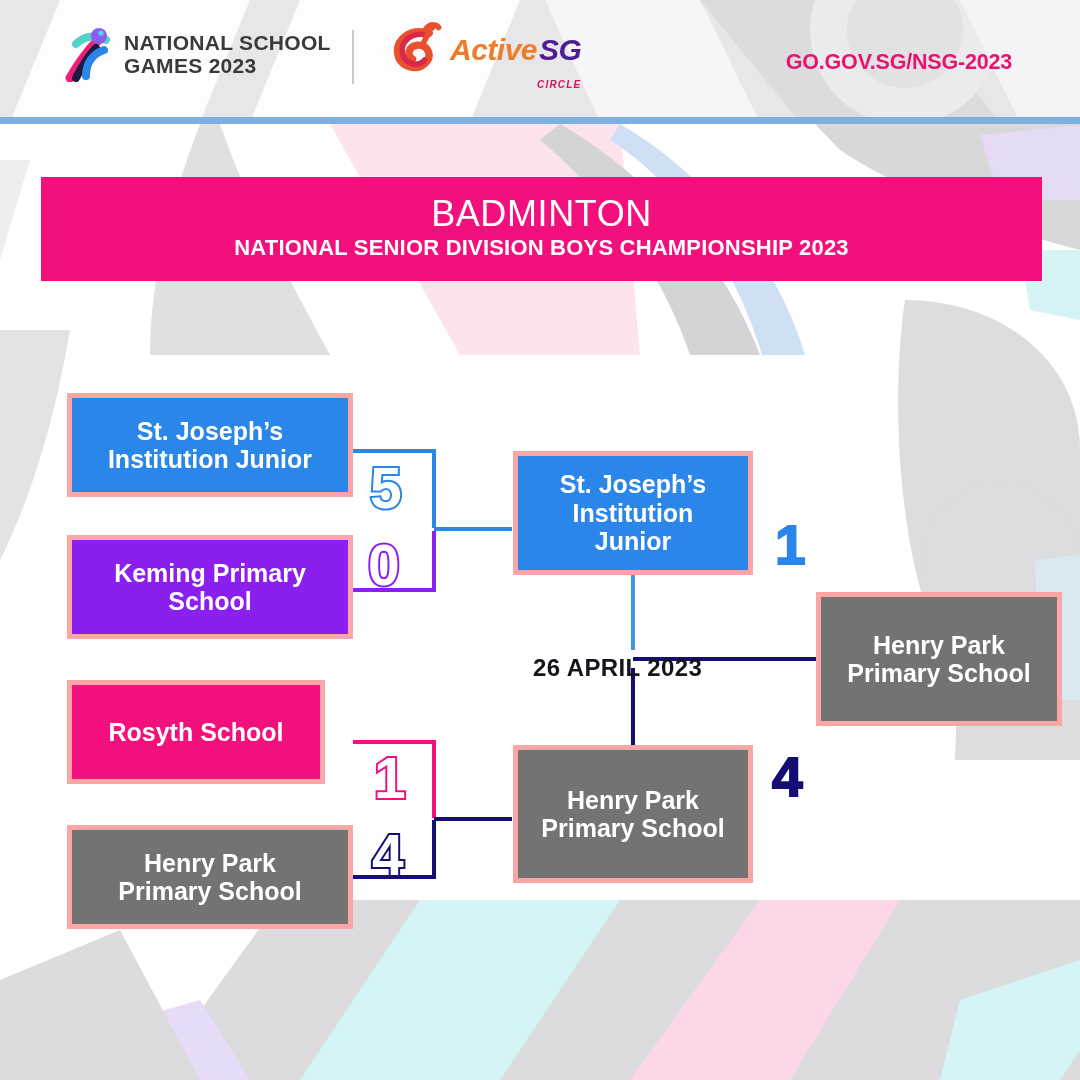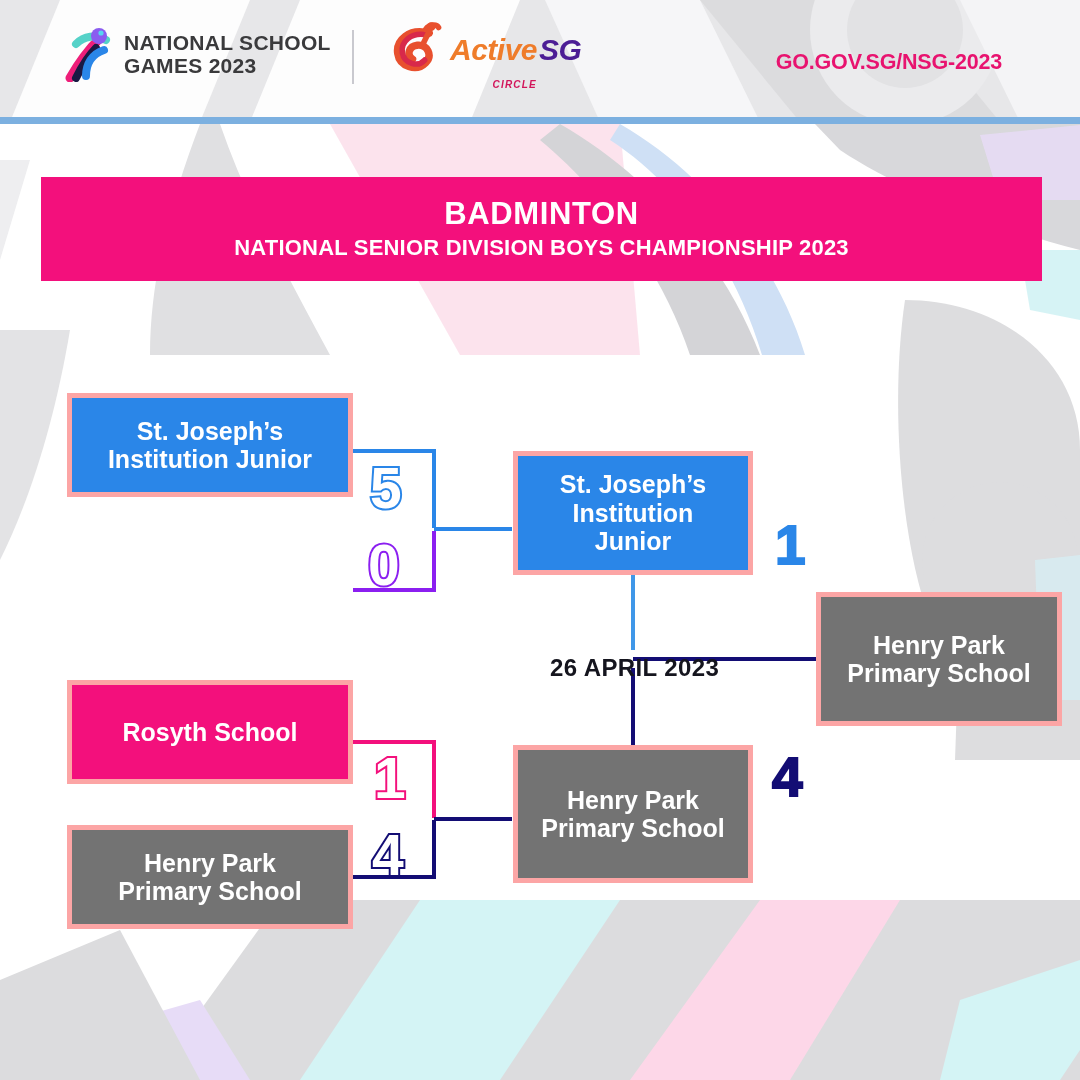--- a/index.html
+++ b/index.html
@@ -21,40 +21,40 @@
     position:absolute;left:0;top:0;width:1080px;height:118px;
     z-index:5;display:flex;align-items:center;
   }
   .logo-nsg{position:absolute;left:62px;top:26px;display:flex;align-items:center;gap:10px;}
   .nsg-mark{width:52px;height:56px;position:relative;}
   .nsg-text{
     color:#3a3a3c;font-weight:bold;font-size:21px;line-height:23px;
     letter-spacing:.3px;white-space:pre-line;
   }
   .divider-v{position:absolute;left:352px;top:30px;width:2px;height:54px;background:#c9c9cf;}
-  .logo-asg{position:absolute;left:392px;top:22px;display:flex;flex-direction:column;align-items:center;}
+  .logo-asg{position:absolute;left:392px;top:22px;display:flex;flex-direction:column;align-items:flex-end;}
   .asg-row{display:flex;align-items:center;gap:2px;}
   .asg-word{font-size:30px;font-weight:bold;font-style:italic;letter-spacing:-.5px;}
   .asg-active{color:#ef7c2a;}
   .asg-sg{color:#4c1d95;}
   .asg-circle{color:#d2155a;font-size:10px;font-weight:bold;font-style:italic;letter-spacing:1.2px;margin-left:56px;margin-top:1px;}
   .url{
-    position:absolute;right:78px;top:50px;
+    position:absolute;right:68px;top:50px;
     color:#e8136f;font-size:21.5px;font-weight:bold;letter-spacing:-.2px;
   }
   .header-rule{position:absolute;left:0;top:117px;width:1080px;height:7px;background:#7cb0e0;z-index:6;}
 
   
   .banner{
     position:absolute;left:41px;top:177px;width:1001px;height:104px;
     background:#f3107c;z-index:4;
     display:flex;flex-direction:column;align-items:center;justify-content:center;
     color:#ffffff;
   }
-  .banner-title{font-size:31px;font-weight:bold;letter-spacing:.6px;line-height:38px;}
+  .banner-title{font-size:36px;font-weight:normal;letter-spacing:.6px;line-height:38px;}
   .banner-sub{font-size:22px;font-weight:bold;letter-spacing:.2px;line-height:30px;text-align:right;}
 
   
   .bracket{position:absolute;left:0;top:0;width:1080px;height:1080px;z-index:3;}
   .lines{position:absolute;left:0;top:0;width:1080px;height:1080px;z-index:2;}
 
   .team{
     position:absolute;z-index:3;
     border:5px solid #fca5a5;
     display:flex;align-items:center;justify-content:center;text-align:center;
@@ -198,23 +198,27 @@
   </svg>
 
   <div class="bracket">
 
     <div class="team c-blue" style="left:67px;top:393px;width:286px;height:104px;font-size:25px;">
       <span style="white-space: pre-line;">St. Joseph’s
 Institution Junior</span>
     </div>
     <div class="score s-hollow-blue" style="left:370px;top:455px;font-size:57px;">5</div>
 
+    <div class="team c-purple" style="left:67px;top:535px;width:286px;height:104px;font-size:25px;">
+      <span style="white-space: pre-line;">Keming Primary
+School</span>
+    </div>
     <div class="score s-hollow-purple" style="left:368px;top:532px;font-size:57px;">0</div>
 
-    <div class="team c-pink" style="left:67px;top:680px;width:286px;height:104px;font-size:25px;">
+    <div class="team c-pink" style="left:67px;top:680px;width:258px;height:104px;font-size:25px;">
       <span>Rosyth School</span>
     </div>
     <div class="score s-hollow-pink" style="left:374px;top:745px;font-size:57px;">1</div>
 
     <div class="team c-navy" style="left:67px;top:825px;width:286px;height:104px;font-size:25px;">
       <span style="white-space: pre-line;">Henry Park
 Primary School</span>
     </div>
     <div class="score s-solid-navy" style="left:372px;top:822px;font-size:57px;">4</div>
 
@@ -229,16 +233,16 @@
       <span style="white-space: pre-line;">Henry Park
 Primary School</span>
     </div>
     <div class="score s-fill-navy" style="left:772px;top:745px;font-size:55px;">4</div>
 
     <div class="team c-navy" style="left:816px;top:592px;width:246px;height:134px;font-size:25px;">
       <span style="white-space: pre-line;">Henry Park
 Primary School</span>
     </div>
 
-    <div class="final-date" style="left:550px;top:654px;text-align:center;">26 APRIL 2023</div>
+    <div class="final-date" style="left:533px;top:654px;text-align:center;">26 APRIL 2023</div>
   </div>
 
 </div>
 
 </body></html>

